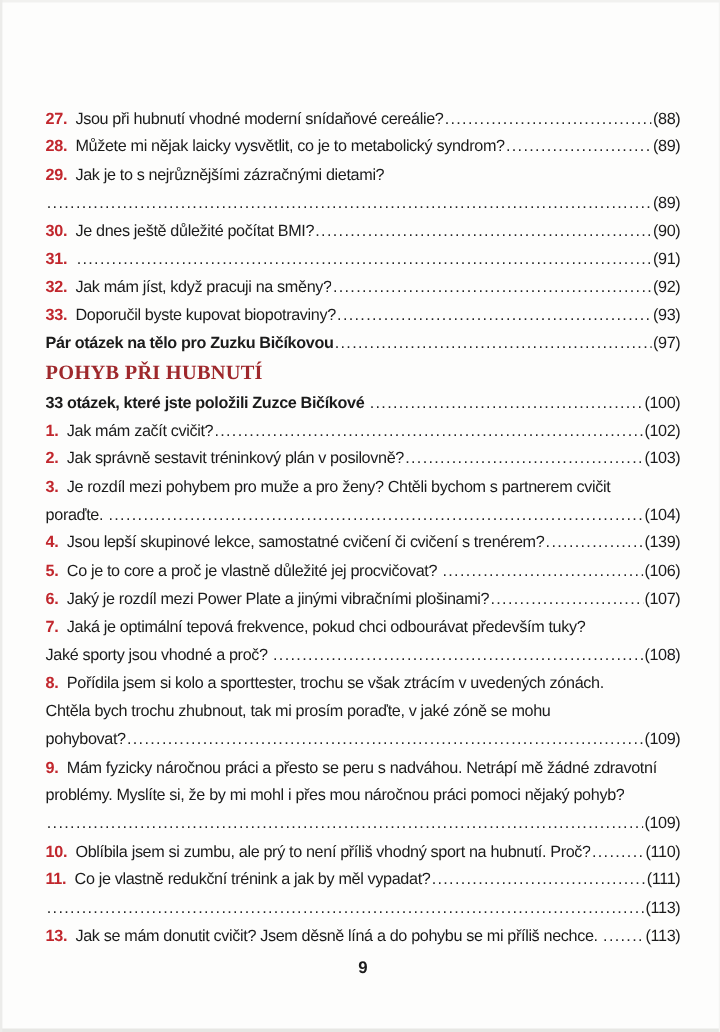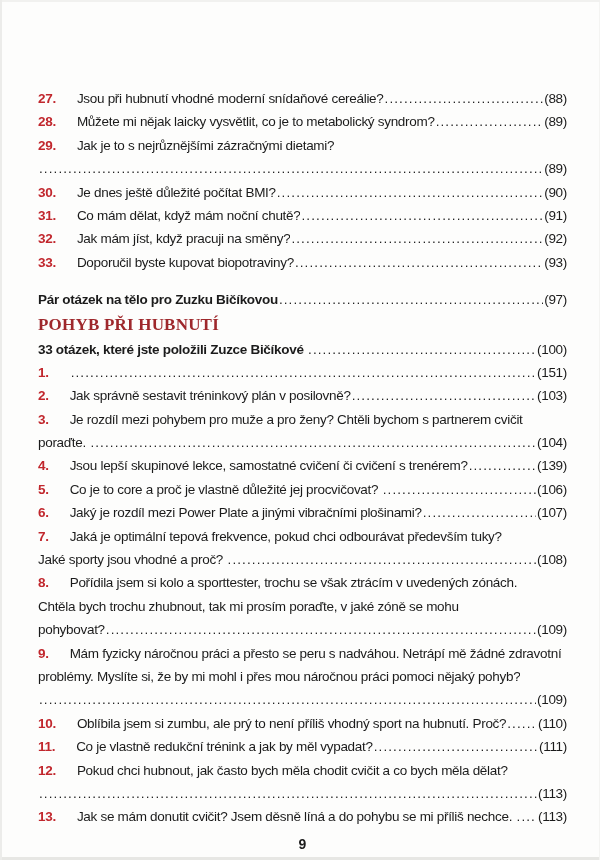--- a/index.html
+++ b/index.html
@@ -23,27 +23,27 @@
   }
   .row {
     display: flex;
     align-items: baseline;
     height: 23.4px;
     line-height: 23.4px;
     font-size: 13.5px;
     letter-spacing: -0.3px;
     overflow: hidden;
   }
-  .row.gap { margin-top: 14px; }
+  .row.gap { }
   .num {
     color: var(--accent);
     font-weight: 700;
     white-space: pre;
   }
-  .num:not(:empty) { margin-right: 21px; }
+  .num:not(:empty) { margin-right: 7px; }
   .txt {
     white-space: pre;
     flex: 0 1 auto;
     min-width: 0;
     overflow: hidden;
   }
   .row.bold .txt { font-weight: 700; }
   .row.heading {
     height: 26px;
     line-height: 26px;
@@ -104,21 +104,20 @@
     <span class="pg">(89)</span>
   </div>
       <div class="row">
     <span class="num">30.</span>
     <span class="txt">Je dnes ještě důležité počítat BMI?</span>
     <span class="fill"><span class="dotstr">................................................................................................................................................................................................................................................</span></span>
     <span class="pg">(90)</span>
   </div>
       <div class="row">
     <span class="num">31.</span>
-    <span class="txt">Co mám dělat, když mám noční chutě?</span>
     <span class="fill"><span class="dotstr">................................................................................................................................................................................................................................................</span></span>
     <span class="pg">(91)</span>
   </div>
       <div class="row">
     <span class="num">32.</span>
     <span class="txt">Jak mám jíst, když pracuji na směny?</span>
     <span class="fill"><span class="dotstr">................................................................................................................................................................................................................................................</span></span>
     <span class="pg">(92)</span>
   </div>
       <div class="row">
@@ -140,22 +139,23 @@
     <span class="pg"></span>
   </div>
       <div class="row bold">
     <span class="num"></span>
     <span class="txt">33 otázek, které jste položili Zuzce Bičíkové </span>
     <span class="fill"><span class="dotstr">................................................................................................................................................................................................................................................</span></span>
     <span class="pg">(100)</span>
   </div>
       <div class="row">
     <span class="num">1.</span>
-    <span class="fill"><span class="dotstr">................................................................................................................................................................................................................................................</span></span>
-    <span class="pg">(151)</span>
+    <span class="txt">Jak mám začít cvičit?</span>
+    <span class="fill"><span class="dotstr">................................................................................................................................................................................................................................................</span></span>
+    <span class="pg">(102)</span>
   </div>
       <div class="row">
     <span class="num">2.</span>
     <span class="txt">Jak správně sestavit tréninkový plán v posilovně?</span>
     <span class="fill"><span class="dotstr">................................................................................................................................................................................................................................................</span></span>
     <span class="pg">(103)</span>
   </div>
       <div class="row">
     <span class="num">3.</span>
     <span class="txt">Je rozdíl mezi pohybem pro muže a pro ženy? Chtěli bychom s partnerem cvičit</span>
@@ -238,26 +238,20 @@
     <span class="num">10.</span>
     <span class="txt">Oblíbila jsem si zumbu, ale prý to není příliš vhodný sport na hubnutí. Proč?</span>
     <span class="fill"><span class="dotstr">................................................................................................................................................................................................................................................</span></span>
     <span class="pg">(110)</span>
   </div>
       <div class="row">
     <span class="num">11.</span>
     <span class="txt">Co je vlastně redukční trénink a jak by měl vypadat?</span>
     <span class="fill"><span class="dotstr">................................................................................................................................................................................................................................................</span></span>
     <span class="pg">(111)</span>
-  </div>
-      <div class="row">
-    <span class="num">12.</span>
-    <span class="txt">Pokud chci hubnout, jak často bych měla chodit cvičit a co bych měla dělat?</span>
-    <span class="fill"><span class="dotstr"></span></span>
-    <span class="pg"></span>
   </div>
       <div class="row">
     <span class="num"></span>
     <span class="txt"></span>
     <span class="fill"><span class="dotstr">................................................................................................................................................................................................................................................</span></span>
     <span class="pg">(113)</span>
   </div>
       <div class="row">
     <span class="num">13.</span>
     <span class="txt">Jak se mám donutit cvičit? Jsem děsně líná a do pohybu se mi příliš nechce. </span>

